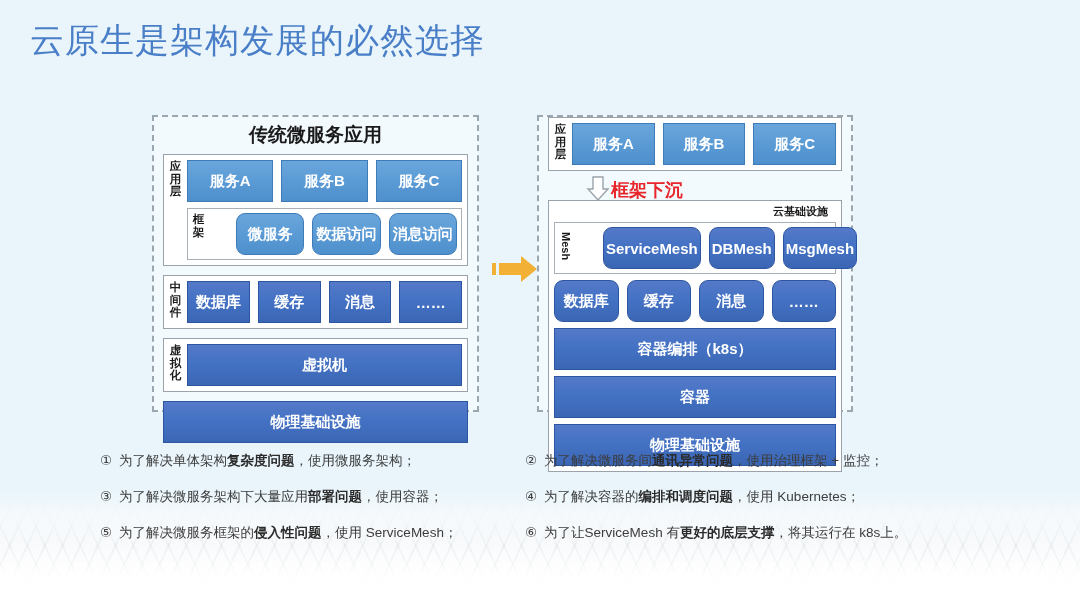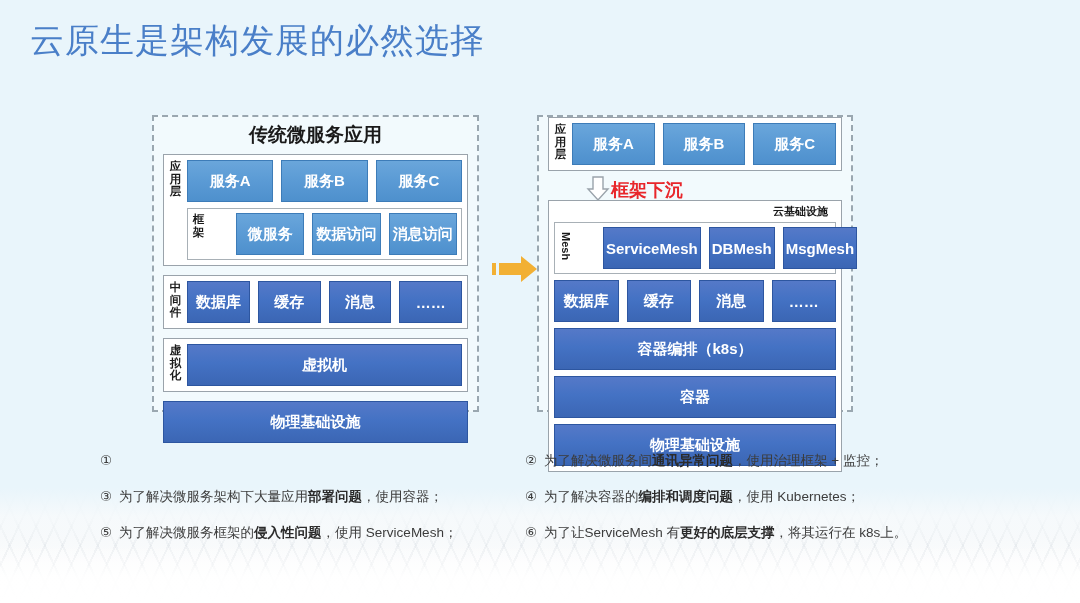--- a/index.html
+++ b/index.html
@@ -91,21 +91,21 @@
   }
   .bx-light {
     background: linear-gradient(to bottom, #6aa6db 0%, #5b9bd5 48%, #4e90cd 100%);
     border-color: #3d7cb8;
   }
   .bx-deep {
     background: linear-gradient(to bottom, #5579c8 0%, #4472c4 45%, #3b66b4 100%);
     border-color: #2d56a0;
   }
   .bx.h30 { height: 30px; }
-  .bx.h27 { height: 27px; }
+  .bx.h27 { height: 27px; border-radius: 9px; }
   .bx.h26 { height: 26px; }
 
   .barrow { display: flex; gap: 8px; margin: 0 9px 6px 9px; }
 
   
   .arrow-orange { position: absolute; left: 490px; top: 252px; width: 50px; height: 34px; }
 
   
   .downarrow-wrap { position: relative; height: 22px; margin: -2px 0 0 0; }
   .down-arrow { position: absolute; left: 47px; top: -2px; }
@@ -232,20 +232,21 @@
     <div class="row" style="flex:none;">
       <div class="bx bx-deep h26">物理基础设施</div>
     </div>
   </div>
 </div>
 
 <div class="bullets">
   <div class="bullet-col" id="bullets-left">
     <div class="bullet">
       <span class="bullet-num">①</span>
+      <span class="bullet-text"><span>为了解决单体架构</span><b>复杂度问题</b><span>，使用微服务架构；</span></span>
     </div>
     <div class="bullet">
       <span class="bullet-num">③</span>
       <span class="bullet-text"><span>为了解决微服务架构下大量应用</span><b>部署问题</b><span>，使用容器；</span></span>
     </div>
     <div class="bullet">
       <span class="bullet-num">⑤</span>
       <span class="bullet-text"><span>为了解决微服务框架的</span><b>侵入性问题</b><span>，使用 ServiceMesh；</span></span>
     </div>
   </div>

